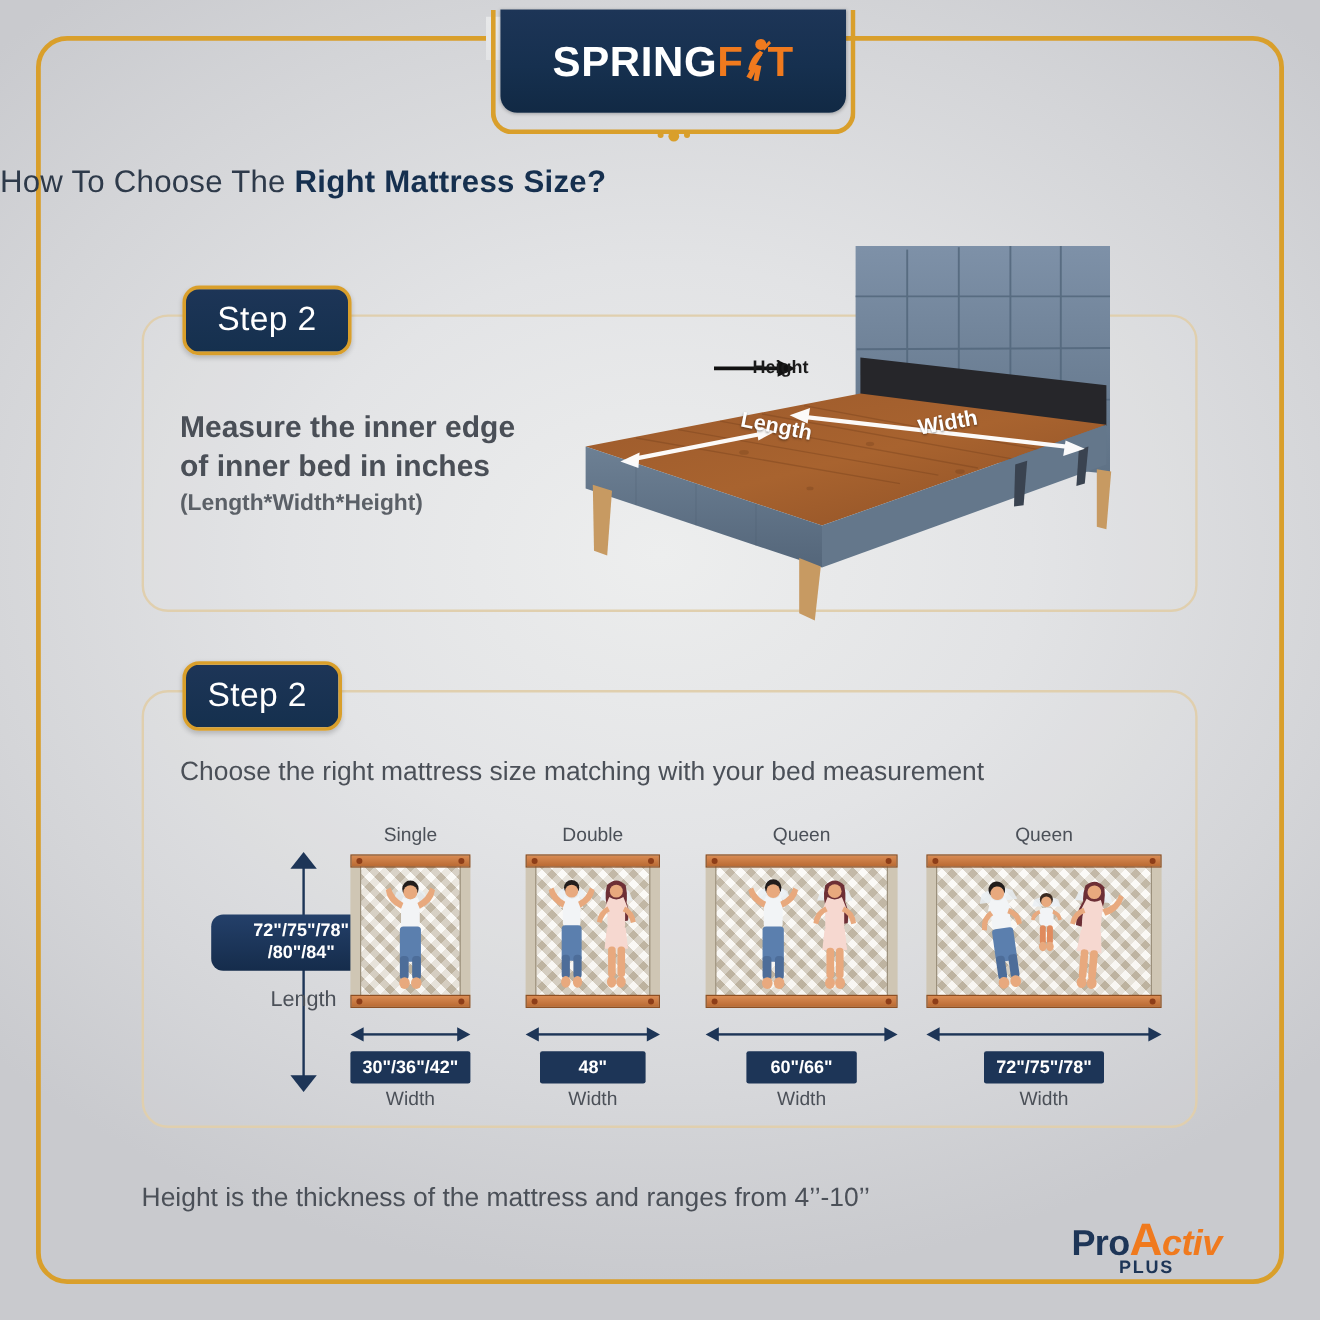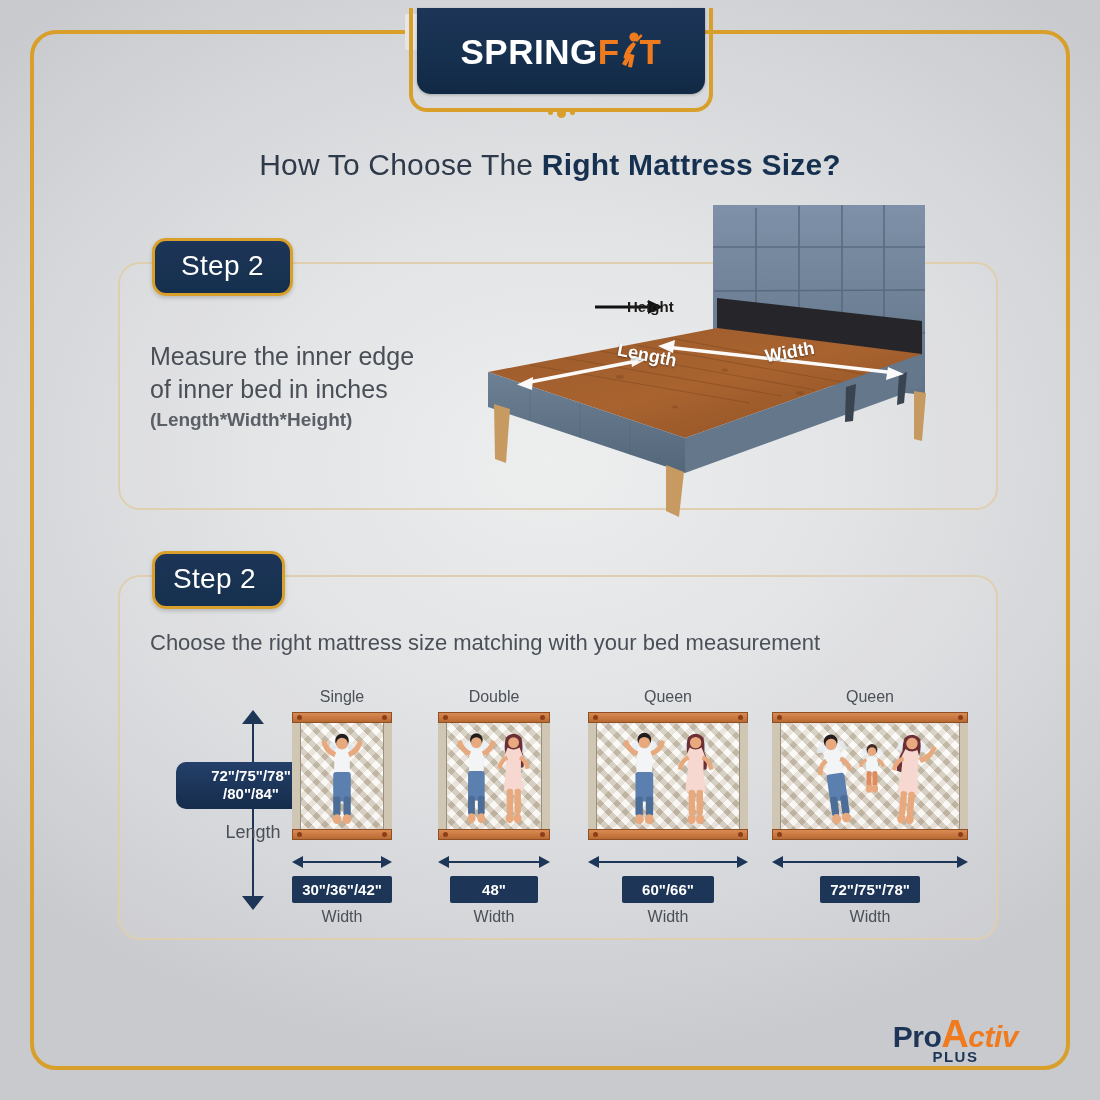--- a/index.html
+++ b/index.html
@@ -59,23 +59,22 @@
     position: absolute; left: 0; right: 0; bottom: -4px;
     display: flex; justify-content: center; align-items: center; gap: 4px;
   }
   .logo-dots i { display: block; border-radius: 50%; background: #d99f2b; }
   .dot-s { width: 5px; height: 5px; }
   .dot-m { width: 9px; height: 9px; margin-bottom: -2px; }
   
   .fitman { position: relative; width: 26px; height: 40px; margin: 0 -3px; }
   
   .heading {
-    position: absolute; top: 148px; left: 0; right: 0;
-    text-align: center;
-    font-size: 30px; color: #2e3a4a; font-weight: 400;
+    position: absolute; top: 136px; left: 0; right: 0;
+    font-size: 26px; color: #2e3a4a; font-weight: 400;
     letter-spacing: .2px;
   }
   .heading b { color: #16304f; font-weight: 700; }
   
   .card {
     position: absolute;
     border: 2px solid #e0cfae;
     border-radius: 22px;
     background: rgba(255,255,255,0.06);
   }
@@ -91,21 +90,21 @@
     letter-spacing: .3px;
     box-shadow: 0 2px 4px rgba(0,0,0,.18);
   }
   #badge1 { left: 152px; top: 238px; }
   #badge2 { left: 152px; top: 551px; padding-left: 18px; }
   
   .s1-text {
     position: absolute; left: 150px; top: 340px; width: 340px;
     color: #4b5058; line-height: 1.33;
   }
-  .s1-text .b { font-size: 25px; font-weight: 400; color: #4a4f57; display:block; }
+  .s1-text .b { font-size: 25px; font-weight: 700; color: #4a4f57; display:block; }
   .s1-text .n { font-size: 19px; font-weight: 700; color: #5b6067; display:block; }
   
   .bed { position: absolute; left: 470px; top: 195px; width: 500px; height: 330px; }
   .lbl-height {
     position: absolute; left: 627px; top: 298px;
     font-size: 15px; font-weight: 700; color: #1b1b1b;
   }
   .lbl-length {
     position: absolute; left: 617px; top: 345px;
     font-size: 18px; font-weight: 700; color: #fff;
@@ -571,18 +570,19 @@
       <div class="w-arrow">
         <span class="hl"></span>
         <span class="bar"></span>
         <span class="hr"></span>
       </div>
       <div class="chip-wrap"><span class="chip" style="min-width:100px;">72"/75"/78"</span></div>
       <div class="w-cap">Width</div>
     </div>
   </div>
 
+  <div class="footer-note">Height is the thickness of the mattress and ranges from 4’’-10’’</div>
   <div class="proactiv">
     <span>Pro</span><span class="big-a">A</span><span class="ctiv">ctiv</span>
     <span class="plus">PLUS</span>
   </div>
 
 </div>
 
 </body></html>

